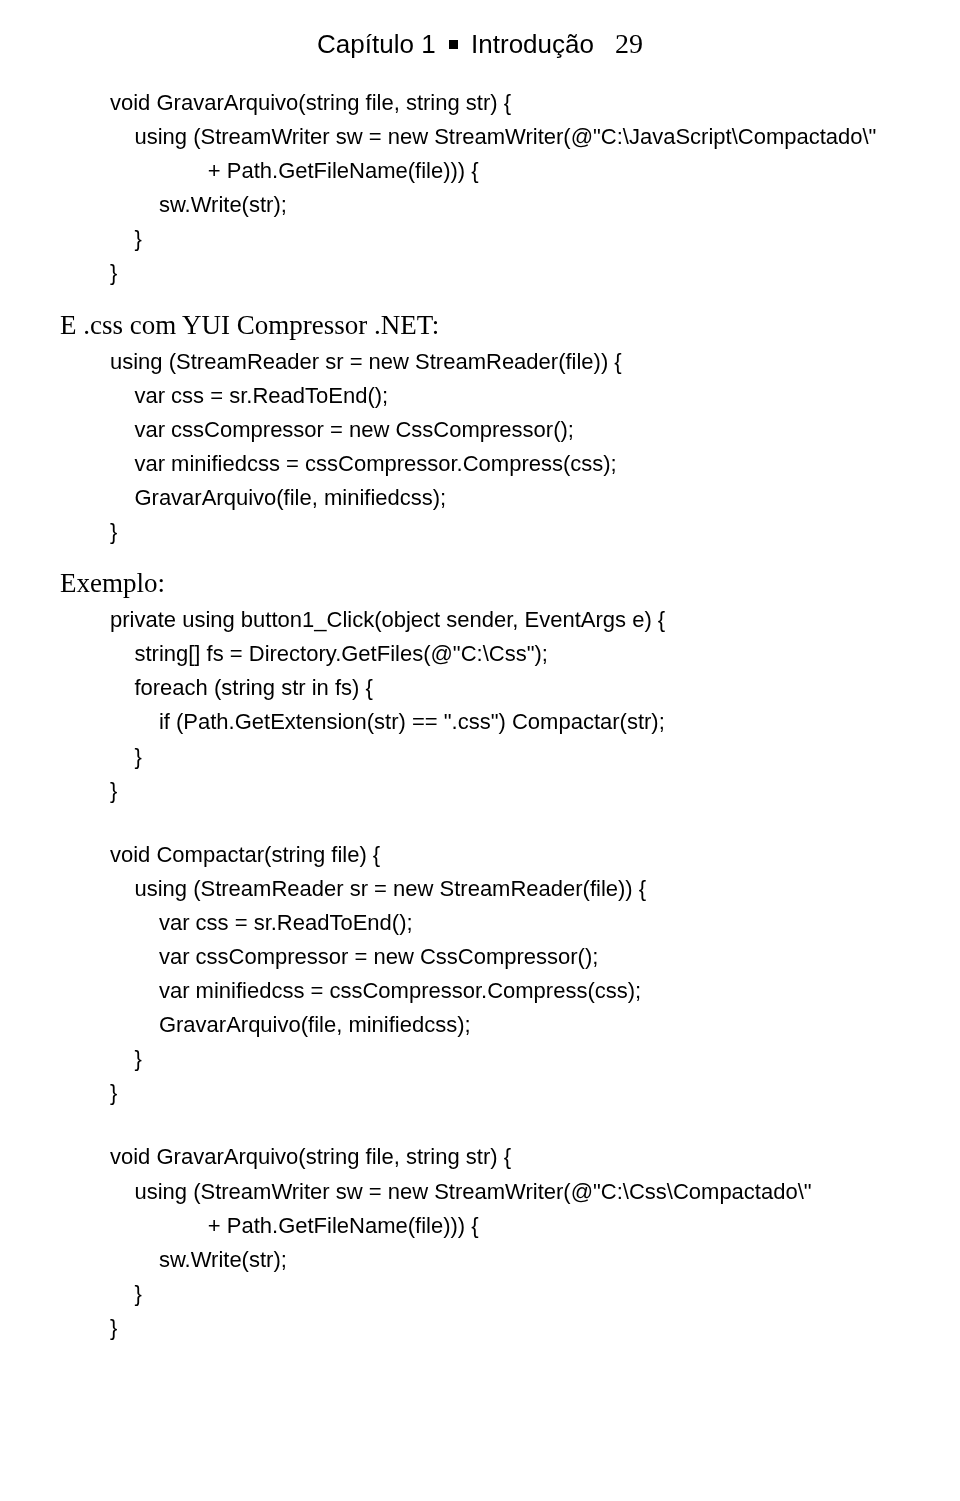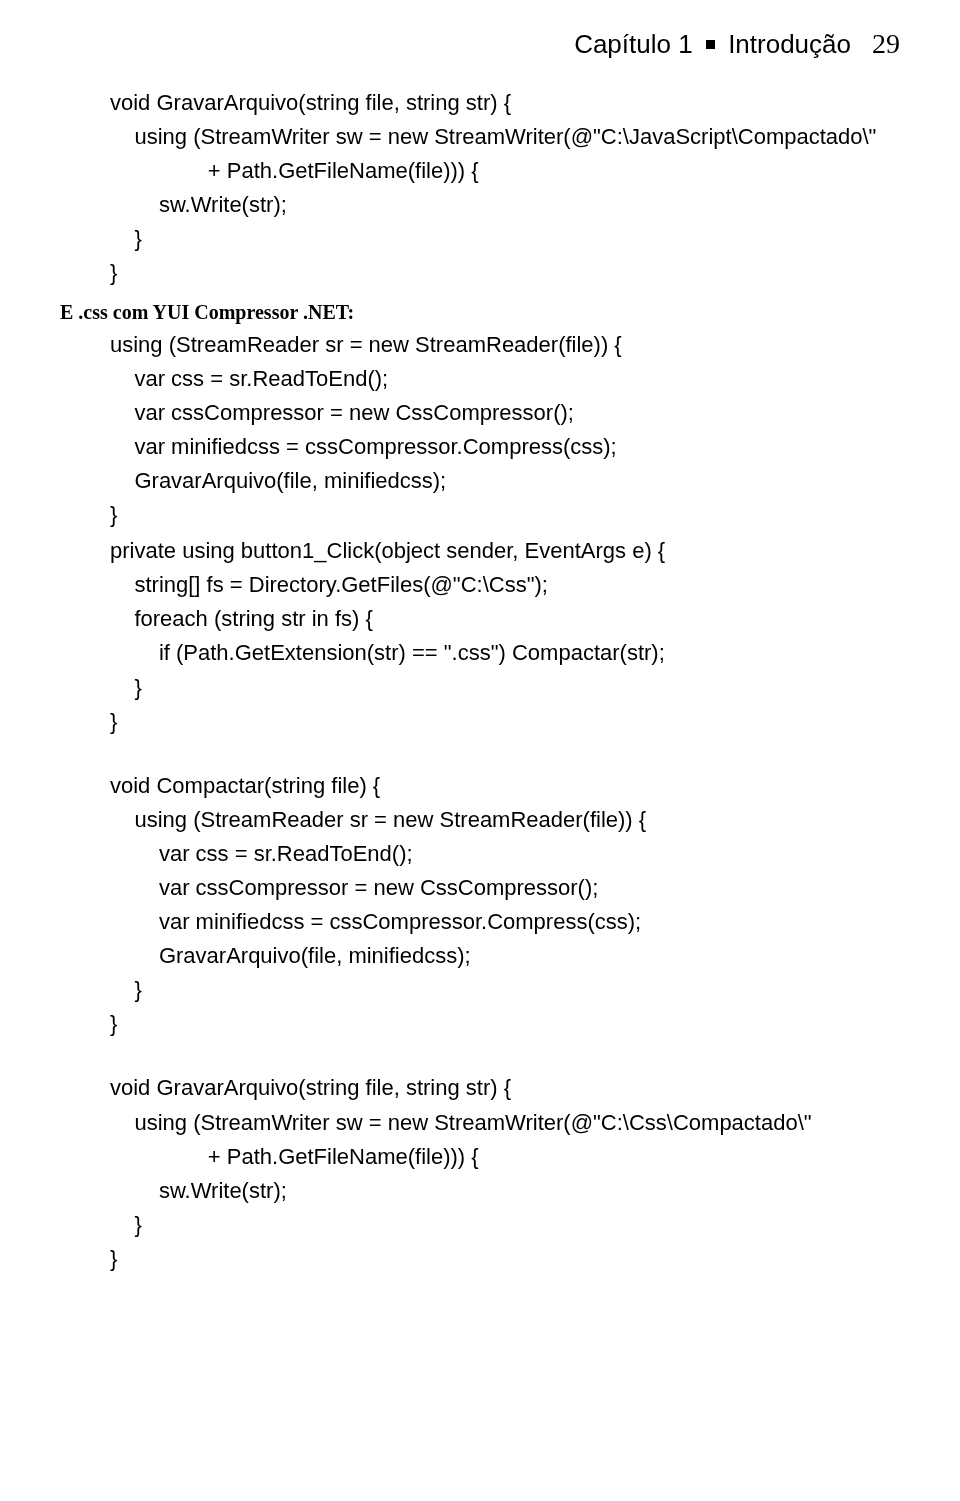--- a/index.html
+++ b/index.html
@@ -8,21 +8,21 @@
     background: #fff;
     width: 960px;
   }
   .page {
     padding: 28px 60px 40px 60px;
     font-family: "Palatino Linotype", Palatino, "Book Antiqua", Georgia, serif;
     color: #000;
   }
   .header {
     display: flex;
-    justify-content: flex-end;
+    justify-content: center;
     align-items: baseline;
     font-size: 26px;
     font-family: "Trebuchet MS", "Segoe UI", Verdana, sans-serif;
     font-weight: 400;
     margin-bottom: 26px;
     color: #000;
   }
   .header .chapter-sep {
     display: inline-block;
     width: 9px;
@@ -31,23 +31,23 @@
     margin: 0 6px 3px 6px;
     vertical-align: middle;
   }
   .page-num {
     font-family: "Palatino Linotype", Palatino, "Book Antiqua", Georgia, serif;
     font-size: 28px;
     margin-left: 21px;
   }
   .section-label {
     font-family: "Palatino Linotype", Palatino, "Book Antiqua", Georgia, serif;
-    font-size: 20px;
-    font-weight: 700;
-    margin-top: 10px;
+    font-size: 27px;
+    font-weight: 400;
+    margin-top: 19px;
     margin-bottom: 4px;
   }
   pre {
     margin: 0 0 0 0;
     font-family: "Trebuchet MS", "Segoe UI", Verdana, sans-serif;
     font-size: 22px;
     line-height: 1.55;
     white-space: pre;
     color: #000000;
   }
@@ -84,20 +84,21 @@
 
   <div class="section-label">E .css com YUI Compressor .NET:</div>
 
   <pre class="code-block tight-top">using (StreamReader sr = new StreamReader(file)) {
     var css = sr.ReadToEnd();
     var cssCompressor = new CssCompressor();
     var minifiedcss = cssCompressor.Compress(css);
     GravarArquivo(file, minifiedcss);
 }</pre>
 
+  <div class="section-label">Exemplo:</div>
 
   <pre class="code-block tight-top">private using button1_Click(object sender, EventArgs e) {
     string[] fs = Directory.GetFiles(@"C:\Css");
     foreach (string str in fs) {
         if (Path.GetExtension(str) == ".css") Compactar(str);
     }
 }</pre>
 
   <div class="gap"></div>
 

